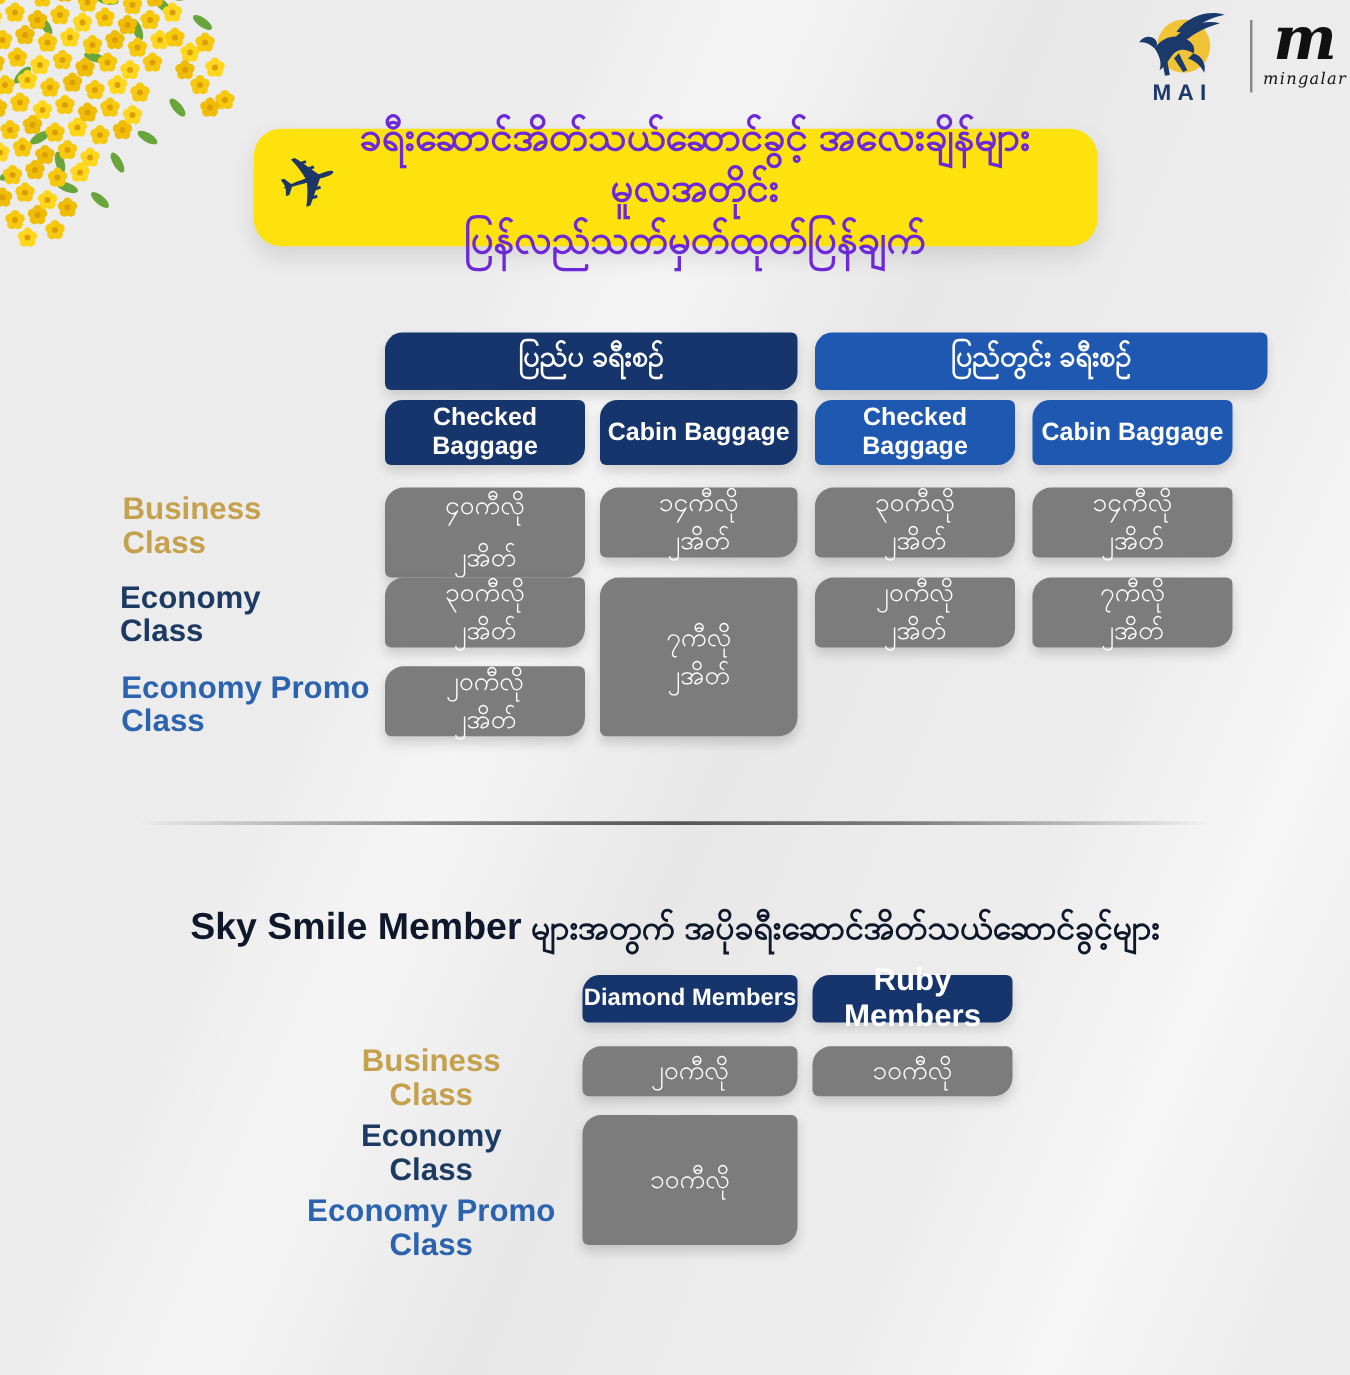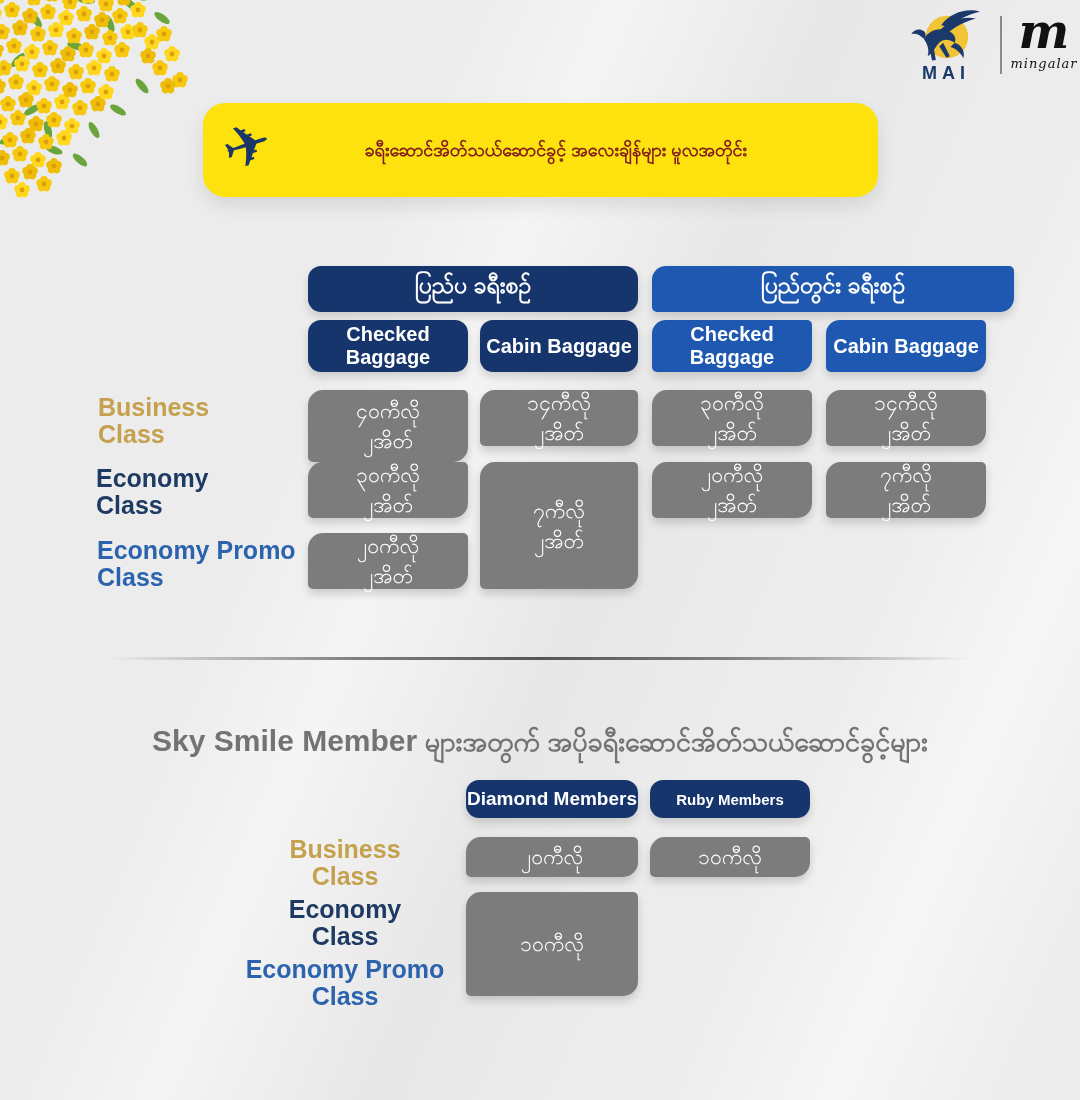--- a/index.html
+++ b/index.html
@@ -6,36 +6,36 @@
   .canvas{position:relative;width:1080px;height:1100px;background:#ececec;overflow:hidden;
           font-family:"Liberation Sans","DejaVu Sans",sans-serif;}
   .abs{position:absolute;}
   .bg-stripes{position:absolute;inset:0;pointer-events:none;background:
     linear-gradient(113deg, rgba(255,255,255,0) 30%, rgba(255,255,255,0.45) 40%, rgba(224,224,224,0.40) 54%, rgba(255,255,255,0) 66%),
     linear-gradient(113deg, rgba(255,255,255,0) 72%, rgba(255,255,255,0.55) 84%, rgba(255,255,255,0) 96%);}
   
   .banner{left:203px;top:103px;width:675px;height:94px;background:#fde20d;border-radius:22px;
           display:flex;align-items:center;box-shadow:0 8px 18px rgba(0,0,0,0.10);}
   .plane{font-size:58px;color:#1c3668;transform:rotate(-18deg);margin:0 6px 8px 20px;line-height:1;}
-  .banner-text{flex:1;text-align:center;color:#7f1d1d;font-weight:bold;font-size:18px;line-height:41px;padding-right:44px;}
+  .banner-text{flex:1;text-align:center;color:#6d28d9;font-weight:bold;font-size:32px;line-height:41px;padding-right:44px;}
   
   .hdr{color:#fff;display:flex;align-items:center;justify-content:center;text-align:center;
        font-weight:bold;box-shadow:0 5px 9px rgba(0,0,0,0.14);}
   .leaf{border-radius:14px 5px 14px 5px;}
-  .navy{background:#16356d;border-radius:13px;} .blue{background:#1e58b0;}
+  .navy{background:#16356d;} .blue{background:#1e58b0;}
   .mm-hdr{font-size:23px;font-weight:bold;padding-bottom:4px;}
   .en-hdr{font-size:20px;}
   .cell{position:absolute;background:#7c7c7c;color:#fff;display:flex;flex-direction:column;align-items:center;
         justify-content:center;border-radius:15px 5px 15px 5px;font-size:21px;line-height:30px;
         box-shadow:0 5px 9px rgba(0,0,0,0.16);}
   .rowlab{position:absolute;font-weight:bold;font-size:25px;line-height:27px;}
   .gold{color:#c5a14e;} .navytext{color:#1d3a63;} .bluetext{color:#2b63ae;}
   .divider{left:110px;top:657px;width:860px;height:3px;border-radius:2px;background:
     linear-gradient(to right, rgba(80,80,80,0), rgba(90,90,90,0.75) 28%, rgba(70,70,70,0.9) 50%, rgba(90,90,90,0.75) 72%, rgba(80,80,80,0));}
-  .sky-title{left:0;top:724px;width:1080px;text-align:center;color:#737373;font-weight:bold;}
+  .sky-title{left:0;top:724px;width:1080px;text-align:center;color:#0f172a;font-weight:bold;}
   .sky-title .en{font-size:30px;} .sky-title .mm{font-size:27px;}
   
   .mai-logo{left:898px;top:6px;width:96px;height:86px;text-align:center;}
   .mai-text{color:#1b3a6b;font-weight:bold;font-size:18px;letter-spacing:5px;line-height:1;margin-top:-2px;}
   .logo-divider{left:1000px;top:16px;width:2px;height:58px;background:#8a8a8a;}
   .mingalar-logo{left:1008px;top:8px;width:72px;height:82px;text-align:center;color:#111;}
   .ming-m{font-family:"DejaVu Serif","Liberation Serif",serif;font-style:italic;font-weight:bold;font-size:48px;line-height:46px;}
   .ming-text{font-family:"DejaVu Serif","Liberation Serif",serif;font-style:italic;font-size:13px;letter-spacing:1px;margin-top:2px;}
   .flowers{left:-12px;top:-12px;}
 </style>
@@ -173,20 +173,21 @@
   <div class="abs logo-divider"></div>
   <div class="abs mingalar-logo">
     <div class="ming-m">m</div>
     <div class="ming-text">mingalar</div>
   </div>
 
   <div class="abs banner">
     <div class="plane">✈</div>
     <div class="banner-text">
       <div>ခရီးဆောင်အိတ်သယ်ဆောင်ခွင့် အလေးချိန်များ မူလအတိုင်း</div>
+      <div>ပြန်လည်သတ်မှတ်ထုတ်ပြန်ချက်</div>
     </div>
   </div>
 
   <div class="abs hdr navy leaf mm-hdr" style="left:308px;top:266px;width:330px;height:42px;">ပြည်ပ ခရီးစဉ်</div>
   <div class="abs hdr blue leaf mm-hdr" style="left:652px;top:266px;width:362px;height:42px;">ပြည်တွင်း ခရီးစဉ်</div>
 
   <div class="abs hdr navy leaf en-hdr" style="left:308px;top:320px;width:160px;height:52px;">Checked Baggage</div>
   <div class="abs hdr navy leaf en-hdr" style="left:480px;top:320px;width:158px;height:52px;">Cabin Baggage</div>
   <div class="abs hdr blue leaf en-hdr" style="left:652px;top:320px;width:160px;height:52px;">Checked Baggage</div>
   <div class="abs hdr blue leaf en-hdr" style="left:826px;top:320px;width:160px;height:52px;">Cabin Baggage</div>
@@ -197,21 +198,21 @@
   </div>
   <div class="rowlab navytext" style="left:96px;top:465px;">
     <div>Economy</div>
     <div>Class</div>
   </div>
   <div class="rowlab bluetext" style="left:97px;top:537px;">
     <div>Economy Promo</div>
     <div>Class</div>
   </div>
 
-  <div class="cell" style="left:308px;top:390px;width:160px;height:72px;">
+  <div class="cell" style="left:308px;top:390px;width:160px;height:72px;justify-content:space-between;">
     <span>၄၀ကီလို</span>
     <span>၂အိတ်</span>
   </div>
   <div class="cell" style="left:480px;top:390px;width:158px;height:56px;">
     <span>၁၄ကီလို</span>
     <span>၂အိတ်</span>
   </div>
   <div class="cell" style="left:652px;top:390px;width:160px;height:56px;">
     <span>၃၀ကီလို</span>
     <span>၂အိတ်</span>
@@ -243,21 +244,21 @@
     <span>၂အိတ်</span>
   </div>
 
   <div class="abs divider"></div>
 
   <div class="abs sky-title">
     <span class="en">Sky Smile Member</span><span class="mm"> များအတွက် အပိုခရီးဆောင်အိတ်သယ်ဆောင်ခွင့်များ</span>
   </div>
 
   <div class="abs hdr navy leaf en-hdr" style="left:466px;top:780px;width:172px;height:38px;font-size:19px;">Diamond Members</div>
-  <div class="abs hdr navy leaf en-hdr" style="left:650px;top:780px;width:160px;height:38px;font-size:15px;">Ruby Members</div>
+  <div class="abs hdr navy leaf en-hdr" style="left:650px;top:780px;width:160px;height:38px;font-size:25px;">Ruby Members</div>
 
   <div class="rowlab gold" style="left:240px;top:836px;width:210px;text-align:center;">
     <div>Business</div>
     <div>Class</div>
   </div>
   <div class="rowlab navytext" style="left:240px;top:896px;width:210px;text-align:center;">
     <div>Economy</div>
     <div>Class</div>
   </div>
   <div class="rowlab bluetext" style="left:240px;top:956px;width:210px;text-align:center;">

